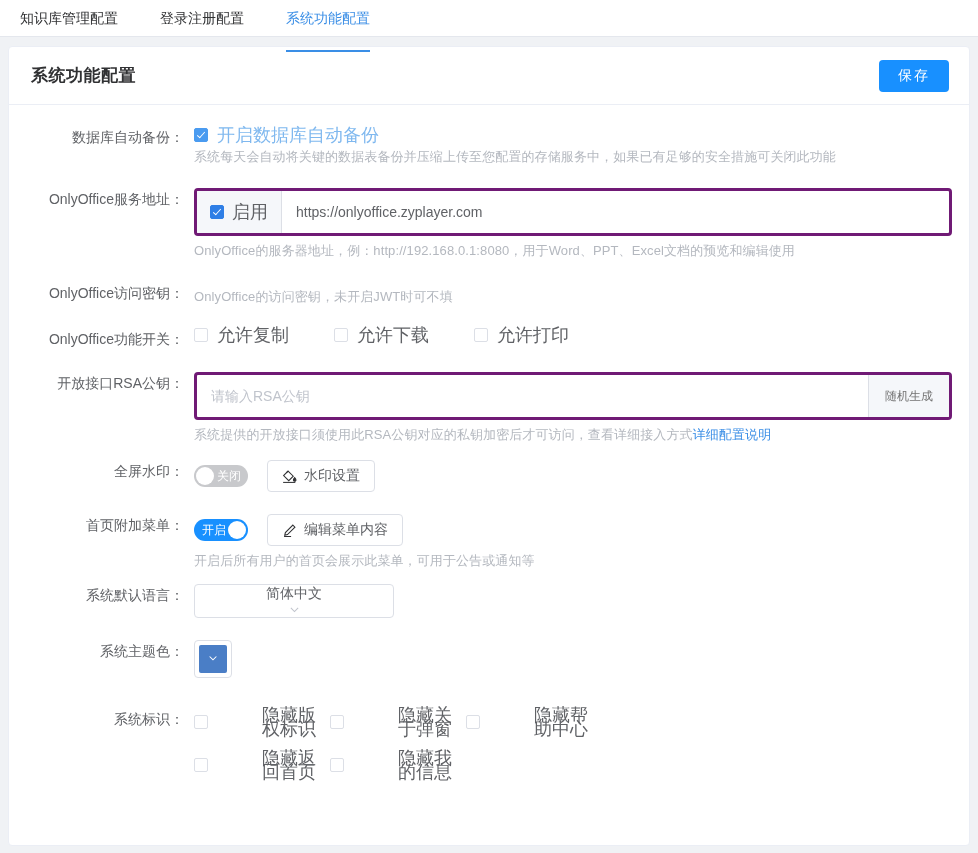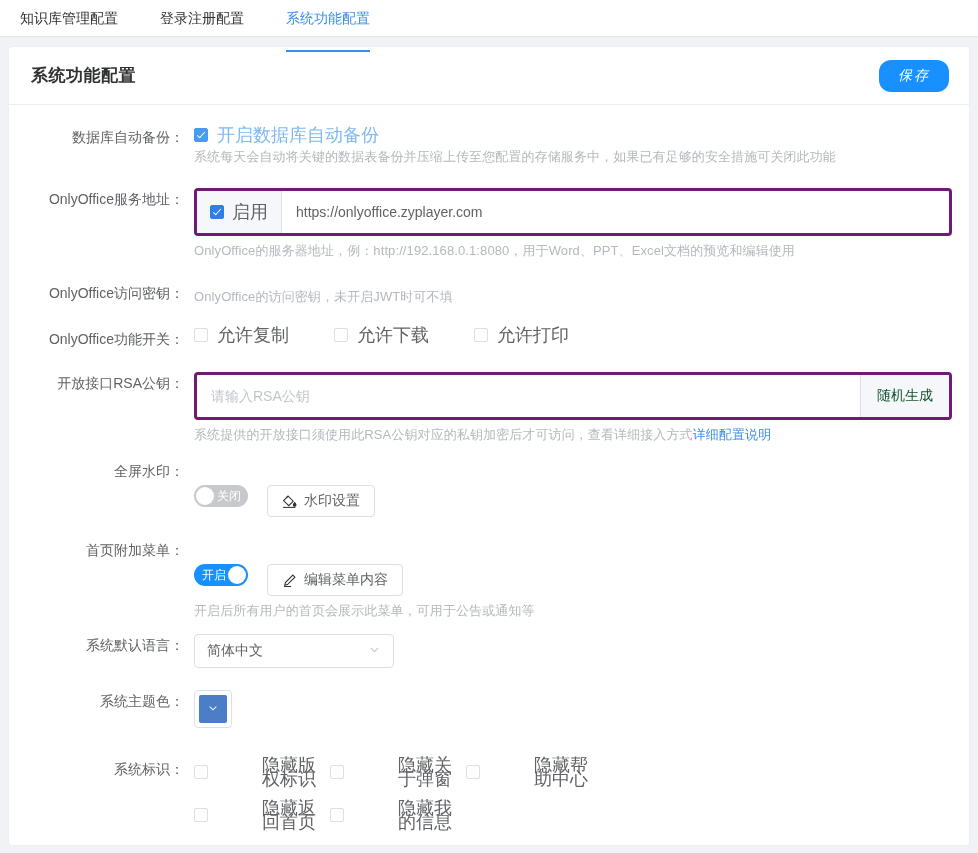--- a/index.html
+++ b/index.html
@@ -70,28 +70,27 @@
   .card-title {
     font-size: 17px;
     font-weight: bold;
     color: #303133;
     letter-spacing: .5px;
   }
   .btn-primary {
     background: #1890ff;
     color: #fff;
     border: none;
-    border-radius: 12px;
+    border-radius: 4px;
     height: 32px;
     padding: 0 19px;
     font-size: 14px;
     font-family: inherit;
     cursor: pointer;
     letter-spacing: 2px;
-    font-style: italic;
   }
 
   
   .form { padding: 21px 20px 0 20px; }
   .row {
     display: flex;
     align-items: flex-start;
     min-height: 22px;
   }
   .label {
@@ -174,22 +173,22 @@
     flex: 0 0 auto;
   }
   .input-prepend .cb.checked .box { background: #2f7fe6; border-color: #2f7fe6; }
   .input-prepend .txt { color: #606266; margin-left: 8px; }
   .input-append {
     background: #f5f7fa;
     border-left: 1px solid #dcdfe6;
     display: flex;
     align-items: center;
     padding: 0 16px;
-    color: #14532d;
-    font-size: 14px;
+    color: #737373;
+    font-size: 12px;
     flex: 0 0 auto;
     cursor: pointer;
   }
   .inp {
     flex: 1;
     border: none;
     outline: none;
     padding: 0 14px;
     font-size: 14px;
     font-family: inherit;
@@ -238,35 +237,36 @@
     font-size: 14px;
     font-family: inherit;
     padding: 0 14px;
     display: inline-flex;
     align-items: center;
     gap: 7px;
     cursor: pointer;
     vertical-align: middle;
   }
   .btn-plain svg { display: block; }
-  .inline-row { display: flex; align-items: flex-start; gap: 19px; margin-top: 25px; }
+  .inline-row { display: flex; align-items: center; gap: 19px; }
 
   
   .select {
     width: 200px; height: 34px;
     border: 1px solid #dcdfe6;
     border-radius: 4px;
     background: #fff;
     display: flex;
     align-items: center;
     padding: 0 12px;
     justify-content: space-between;
     cursor: pointer;
     color: #606266;
     font-size: 14px;
+    flex-direction: column;
   }
   .select .caret { color: #c0c4cc; font-size: 12px; }
 
   
   .swatch-wrap {
     width: 38px; height: 38px;
     border: 1px solid #dcdfe6;
     border-radius: 4px;
     padding: 4px;
     background: #fff;

